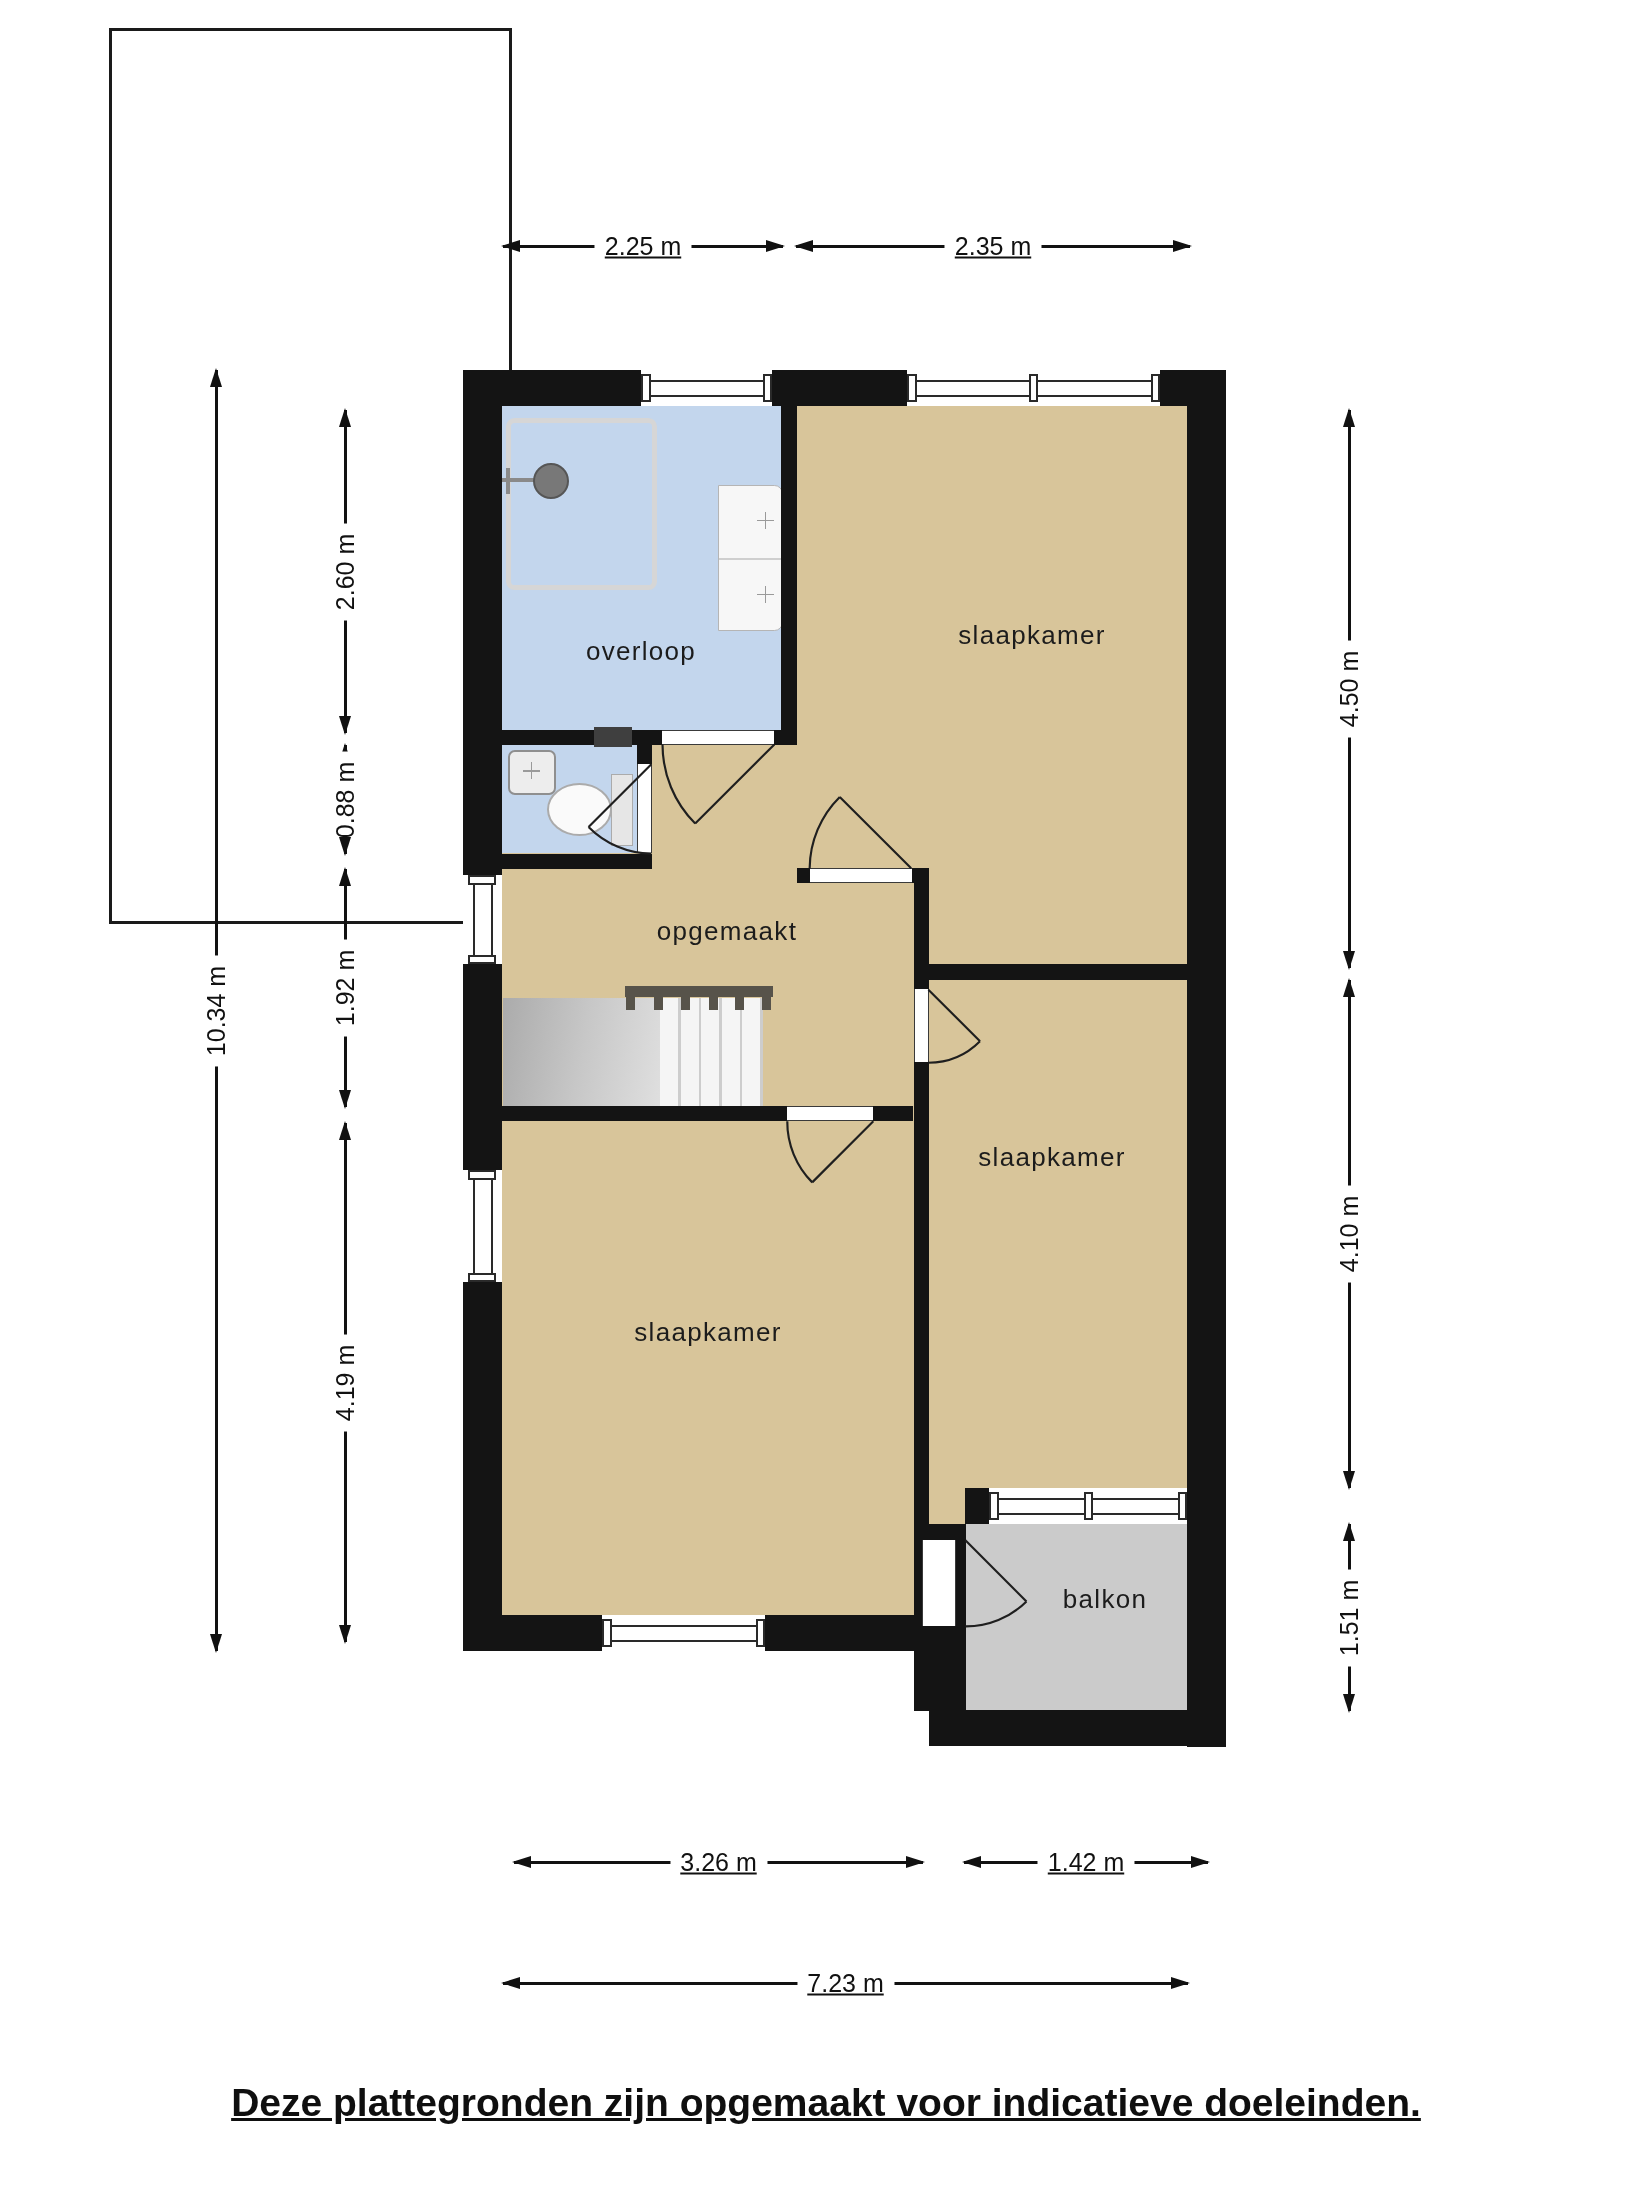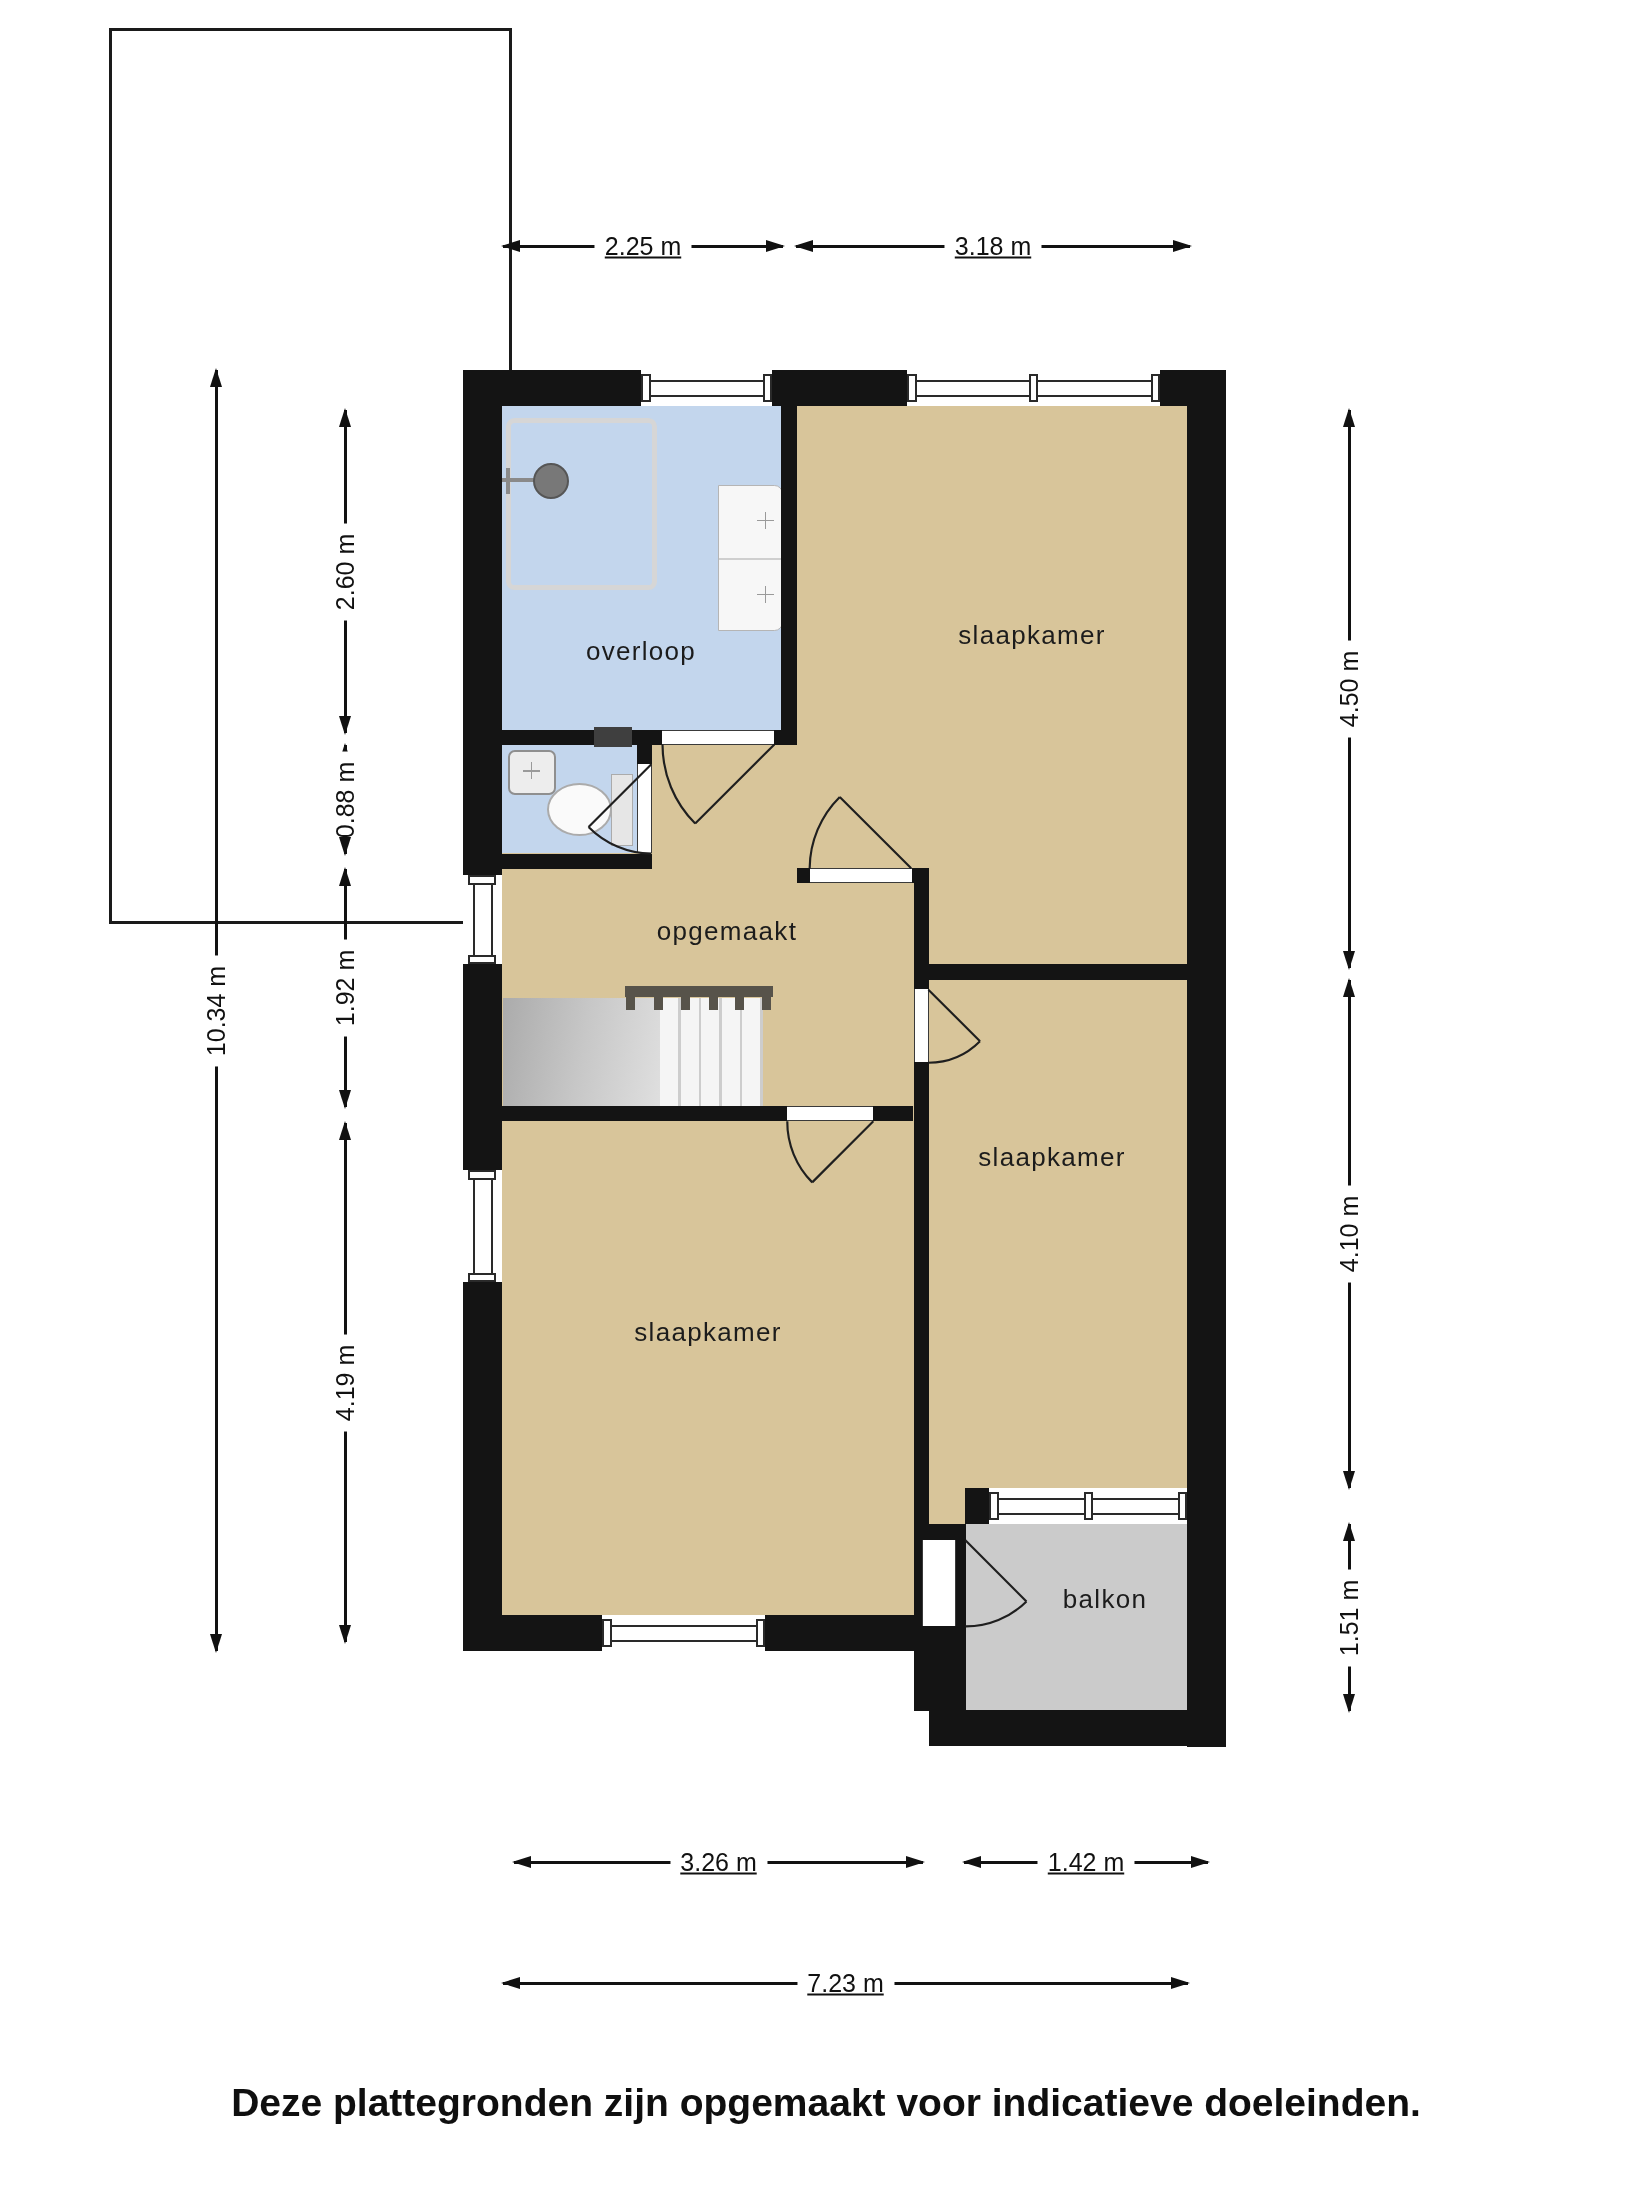--- a/index.html
+++ b/index.html
@@ -171,21 +171,21 @@
   <span class="room-label" style="left:1032px;top:635px;">slaapkamer</span>
   <span class="room-label" style="left:727px;top:931px;">opgemaakt</span>
   <span class="room-label" style="left:1052px;top:1157px;">slaapkamer</span>
   <span class="room-label" style="left:708px;top:1332px;">slaapkamer</span>
   <span class="room-label" style="left:1105px;top:1599px;">balkon</span>
 
   <div class="dim h" style="left:503px;top:245px;width:280px;">
     <span class="dlabel">2.25 m</span>
   </div>
   <div class="dim h" style="left:796px;top:245px;width:394px;">
-    <span class="dlabel">3.18 m</span>
+    <span class="dlabel">2.35 m</span>
   </div>
 
   <div class="dim v" style="left:215px;top:370px;height:1281px;">
     <span class="dlabel">10.34 m</span>
   </div>
 
   <div class="dim v" style="left:344px;top:410px;height:323px;">
     <span class="dlabel">2.60 m</span>
   </div>
   <div class="dim v" style="left:344px;top:745px;height:109px;">
@@ -212,17 +212,17 @@
     <span class="dlabel">3.26 m</span>
   </div>
   <div class="dim h" style="left:964px;top:1861px;width:244px;">
     <span class="dlabel">1.42 m</span>
   </div>
   <div class="dim h" style="left:503px;top:1982px;width:685px;">
     <span class="dlabel">7.23 m</span>
   </div>
 
   <div class="disclaimer" style="top:2075px;">
-    <span style="display:block;">Deze plattegronden zijn opgemaakt voor indicatieve doeleinden.</span>
+    <span style="display:block;text-decoration:underline;">Deze plattegronden zijn opgemaakt voor indicatieve doeleinden.</span>
   </div>
 
 </div>
 
 
 </body></html>

